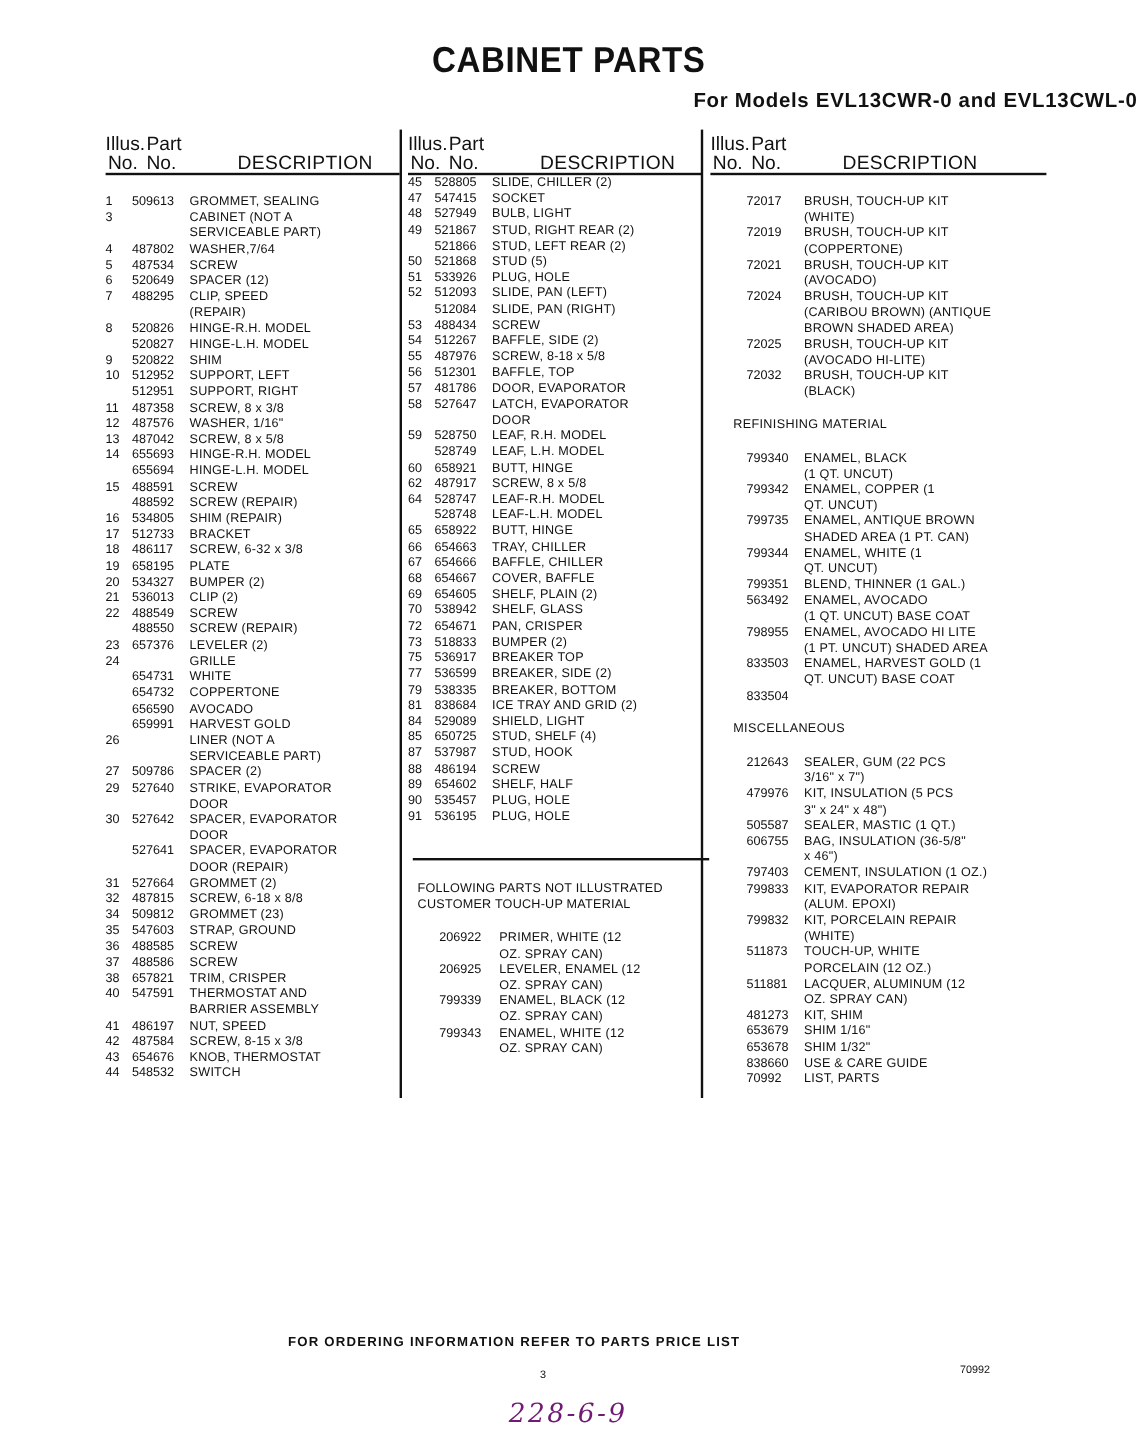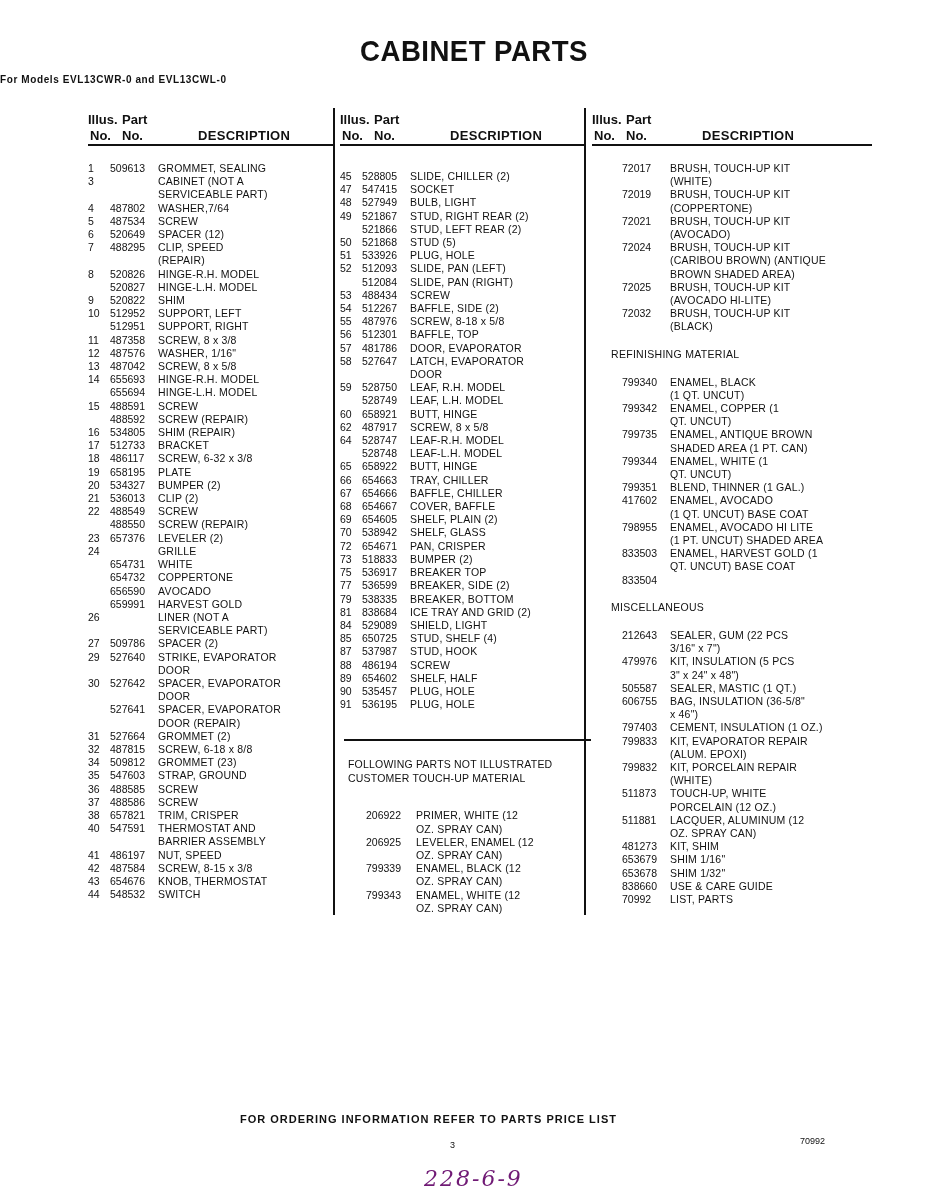--- a/index.html
+++ b/index.html
@@ -1,39 +1,39 @@
 <!DOCTYPE html>
 <html><head>
 <meta charset="utf-8">
 <style>
   html, body { margin: 0; padding: 0; background: #ffffff; }
   body { width: 948px; height: 1200px; position: relative; overflow: hidden; color: #111; font-family: "Liberation Sans", sans-serif; }
   .title { position: absolute; top: 34px; left: 0; width: 948px; text-align: center; font-size: 30px; font-weight: bold; letter-spacing: 0.5px; transform: scaleX(0.92); }
-  .subtitle { position: absolute; top: 74px; left: 0; width: 948px; text-align: left; font-size: 10px; font-weight: bold; letter-spacing: 0.6px; }
+  .subtitle { position: absolute; top: 74px; left: 0; width: 948px; text-align: right; font-size: 17px; font-weight: bold; letter-spacing: 0.6px; }
   .col { position: absolute; top: 108px; }
   .col1 { left: 88px; width: 245px; }
   .col2 { left: 340px; width: 245px; }
   .col3 { left: 592px; width: 280px; }
   .vline { position: absolute; width: 2px; background: #111; }
   .vline1 { left: 333px; top: 108px; height: 807px; }
   .vline2 { left: 584px; top: 108px; height: 807px; }
-  .hdr { position: relative; height: 36px; font-size: 13px; font-weight: bold; border-bottom: 2px solid #111; }
+  .hdr { position: relative; height: 36px; font-size: 16px; font-weight: normal; border-bottom: 2px solid #111; }
   .hdr .illus { position: absolute; left: 0; top: 4px; }
   .hdr .part { position: absolute; left: 34px; top: 4px; text-align: right; }
   .hdr .no { position: absolute; left: 2px; top: 20px; }
   .hdr .pno { position: absolute; left: 34px; top: 20px; }
   .hdr .desc { position: absolute; left: 110px; top: 20px; letter-spacing: 0.3px; }
   .col1 .hdr .desc { left: 110px; }
   .col3 .hdr .desc { left: 110px; }
   .rows { margin-top: 16px; font-size: 10.5px; font-family: "Liberation Sans", sans-serif; }
   .row { display: flex; line-height: 13.2px; }
   .row .ill { width: 22px; flex: 0 0 22px; }
   .row .pn { width: 48px; flex: 0 0 48px; }
   .row .ds { flex: 1; white-space: pre-line; letter-spacing: 0.2px; }
-  .col2 .rows { margin-top: 24px; }
+  .col2 .rows { margin-top: 0; }
   .mid-rule { height: 2px; background: #111; margin: 28px -6px 16px 4px; }
   .note { font-size: 10.5px; line-height: 14px; letter-spacing: 0.2px; margin-bottom: 14px; margin-left: 8px; }
   .sub-rows .row .ill { width: 26px; flex: 0 0 26px; }
   .sub-rows .row .pn { width: 50px; flex: 0 0 50px; }
   .col3 .row .ill { width: 30px; flex: 0 0 30px; }
   .col3 .row .pn { width: 48px; flex: 0 0 48px; }
   .section-title { font-size: 10.5px; letter-spacing: 0.3px; margin: 14px 0 14px 4px; padding-left: 15px; }
   .col3 .rows { margin-top: 16px; }
   .footer-note { position: absolute; top: 1113px; left: 240px; font-size: 11px; font-weight: bold; letter-spacing: 1px; }
   .page-num { position: absolute; top: 1140px; left: 450px; font-size: 9px; }
@@ -630,21 +630,21 @@
         <span class="ds">ENAMEL, WHITE (1
 QT. UNCUT)</span>
       </div>
       <div class="row">
         <span class="ill"></span>
         <span class="pn">799351</span>
         <span class="ds">BLEND, THINNER (1 GAL.)</span>
       </div>
       <div class="row">
         <span class="ill"></span>
-        <span class="pn">417602</span>
+        <span class="pn">563492</span>
         <span class="ds">ENAMEL, AVOCADO
 (1 QT. UNCUT) BASE COAT</span>
       </div>
       <div class="row">
         <span class="ill"></span>
         <span class="pn">798955</span>
         <span class="ds">ENAMEL, AVOCADO HI LITE
 (1 PT. UNCUT) SHADED AREA</span>
       </div>
       <div class="row">

